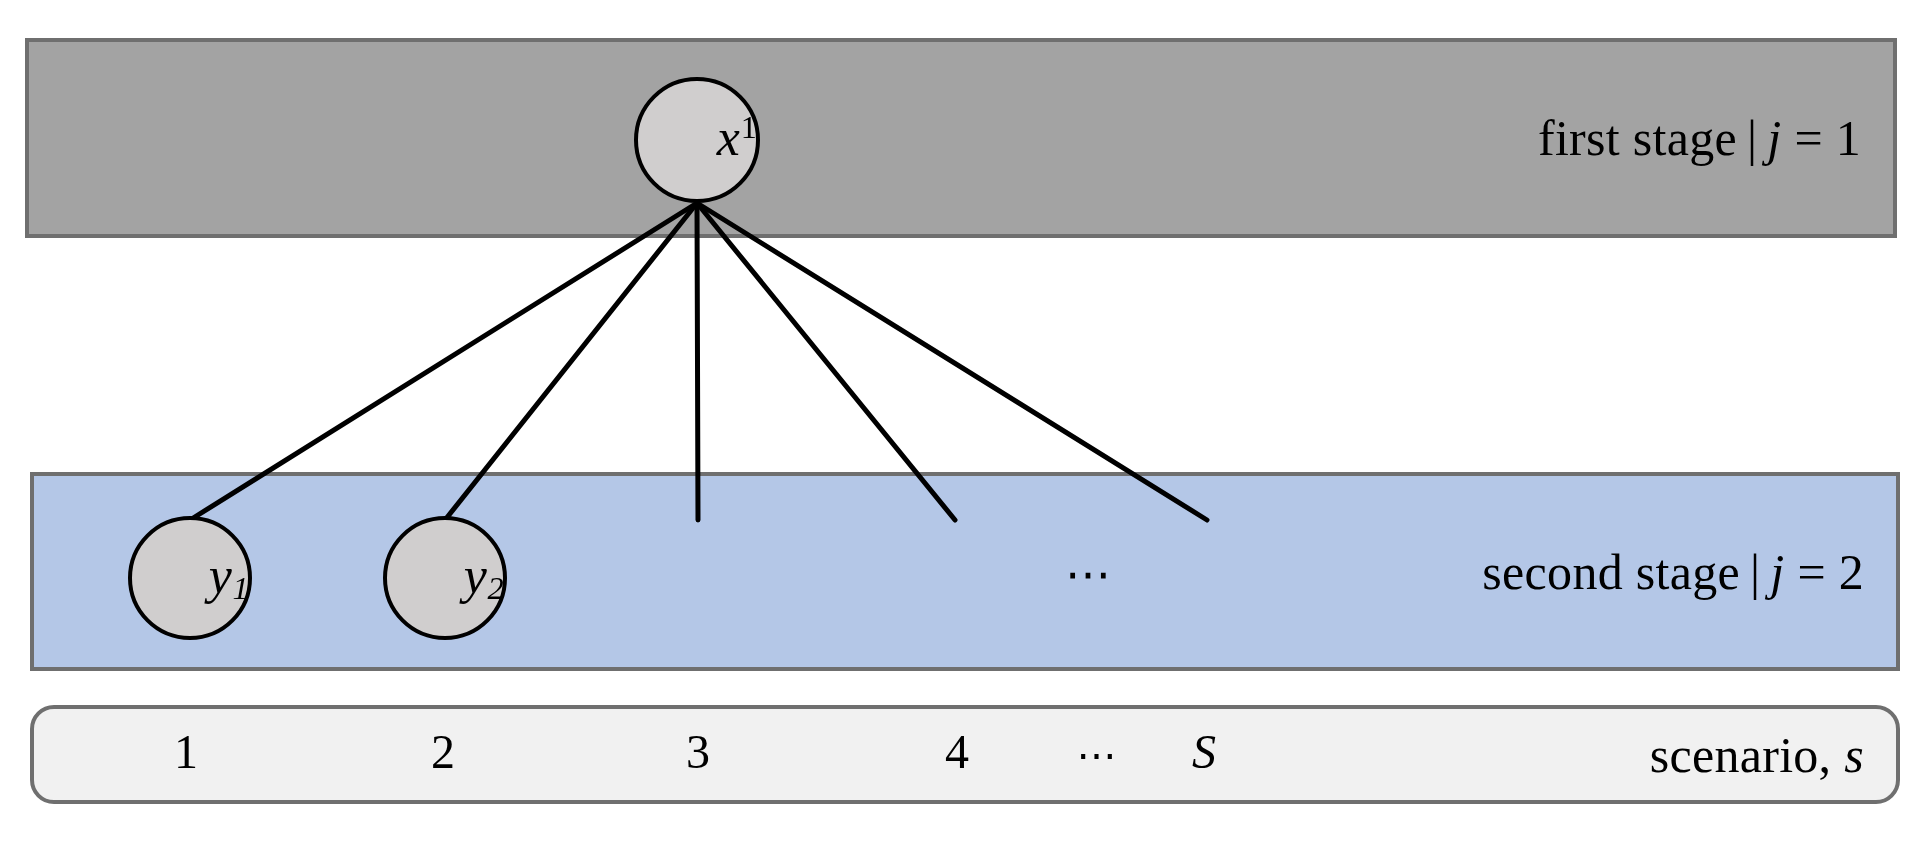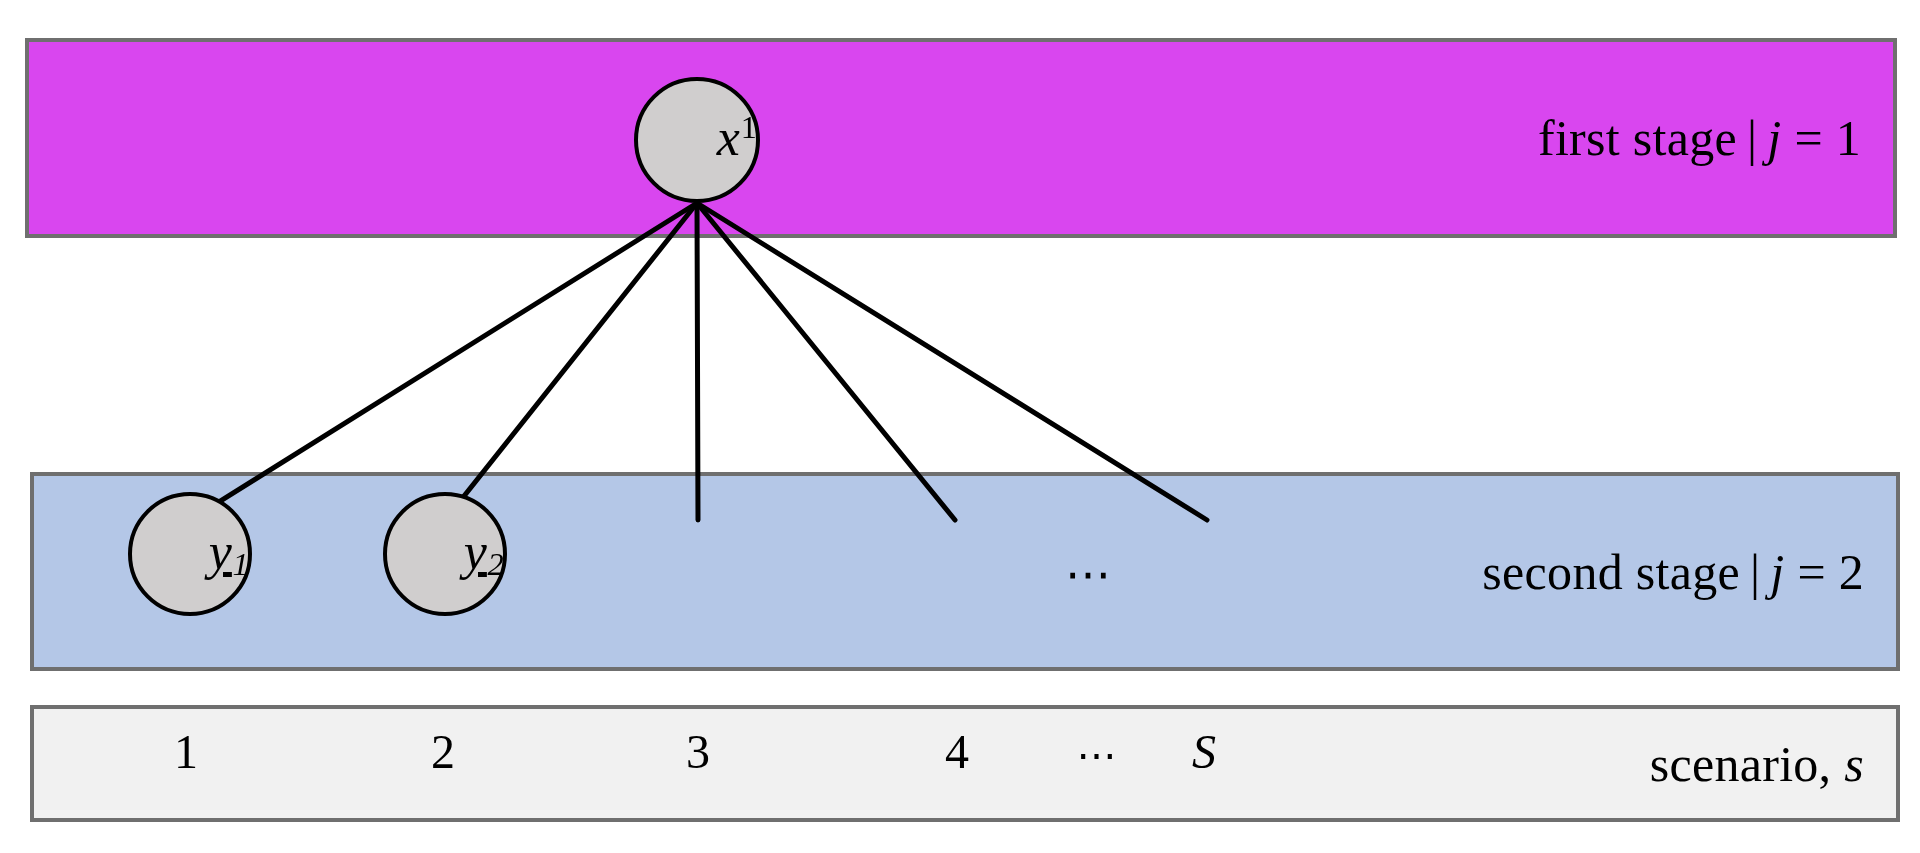--- a/index.html
+++ b/index.html
@@ -23,35 +23,36 @@
   .band {
     position: absolute;
     box-sizing: border-box;
     border: 4px solid #6f6f6f;
   }
   #band-first {
     left: 25px;
     top: 38px;
     width: 1872px;
     height: 200px;
-    background: #d946ef;
+    background: #a3a3a3;
   }
   #band-second {
     left: 30px;
     top: 472px;
     width: 1870px;
     height: 199px;
     background: #b4c7e7;
   }
   #band-scenario {
     left: 30px;
     top: 705px;
     width: 1870px;
-    height: 117px;
+    height: 99px;
     background: #f1f1f1;
+    border-radius: 24px;
   }
   .band-label {
     position: absolute;
     right: 32px;
     top: 50%;
     transform: translateY(-50%);
     font-size: 50px;
     color: #000000;
     white-space: nowrap;
     letter-spacing: 0.3px;
@@ -105,24 +106,23 @@
     top: -0.52em;
     left: 0.03em;
   }
   #node-root {
     left: 634px;
     top: 77px;
     width: 126px;
     height: 126px;
   }
   .node-y {
-    top: 492px;
+    top: 516px;
     width: 124px;
     height: 124px;
-    text-decoration: underline;
   }
   .ellipsis-nodes {
     position: absolute;
     top: 552px;
     font-size: 46px;
     color: #000000;
     letter-spacing: 3px;
     line-height: 1;
   }
   .scenario-tick {

